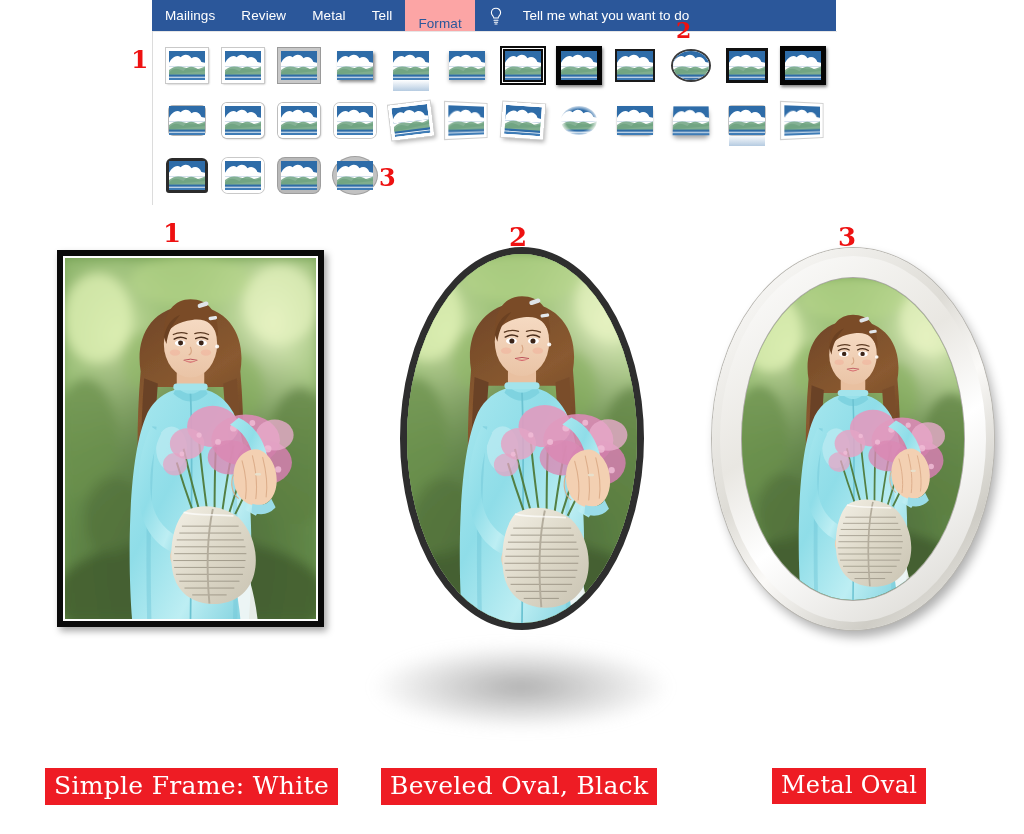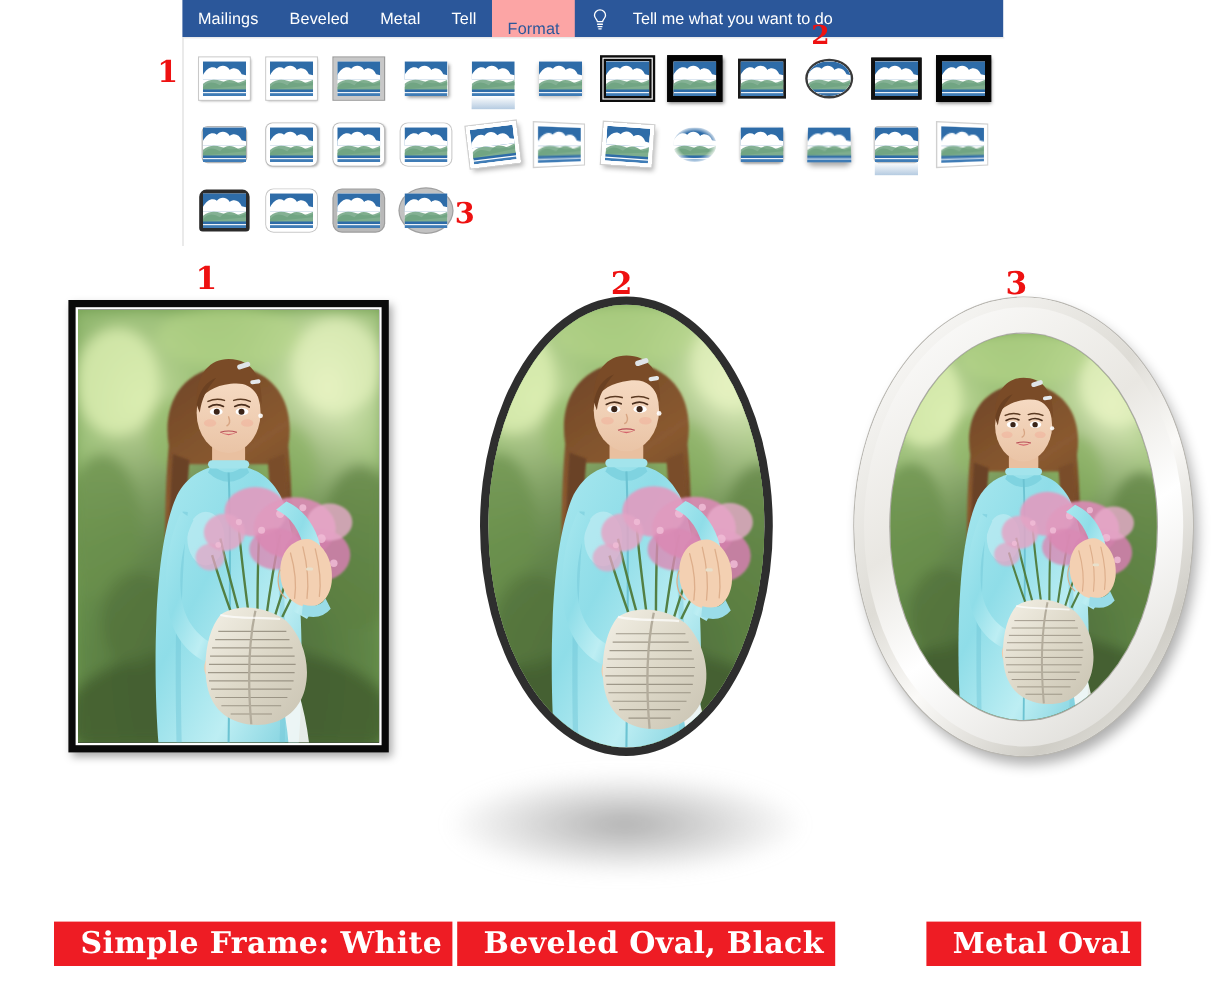--- a/index.html
+++ b/index.html
@@ -139,22 +139,22 @@
   .fig3-photo {
     position:absolute; left:30px; top:30px; right:30px; bottom:30px;
     border-radius:50%; overflow:hidden;
     box-shadow:inset 0 0 7px rgba(0,0,0,.35), 0 0 0 1px #a9a7a1;
   }
 
   
   .caption {
     position:absolute; background:#ee1c24; color:#ffffff;
     font-family:"DejaVu Serif","Liberation Serif",serif;
-    font-weight:bold; letter-spacing:.3px;
-    padding:3px 9px 5px 22px; white-space:nowrap;
+    font-weight:normal; letter-spacing:.3px;
+    padding:3px 9px 5px 9px; white-space:nowrap;
   }
   .cap1 { left:45px;  top:768px; font-size:25px; }
   .cap2 { left:381px; top:768px; font-size:25px; }
   .cap3 { left:772px; top:768px; font-size:24px; }
 </style>
 </head>
 <body>
 
 <svg width="0" height="0" style="position:absolute" aria-hidden="true">
   <defs>
@@ -367,21 +367,21 @@
   </defs>
 </svg>
 
 <div id="root">
 
   <div class="ribbon">
     <div class="ribbon-tab">
         <span>Mailings</span>
       </div>
     <div class="ribbon-tab">
-        <span>Beveled</span>
+        <span>Review</span>
       </div>
     <div class="ribbon-tab">
         <span>Metal</span>
       </div>
     <div class="ribbon-tab">
         <span>Tell</span>
       </div>
     <div class="ribbon-tab active">
         <span>Format</span>
       </div>

